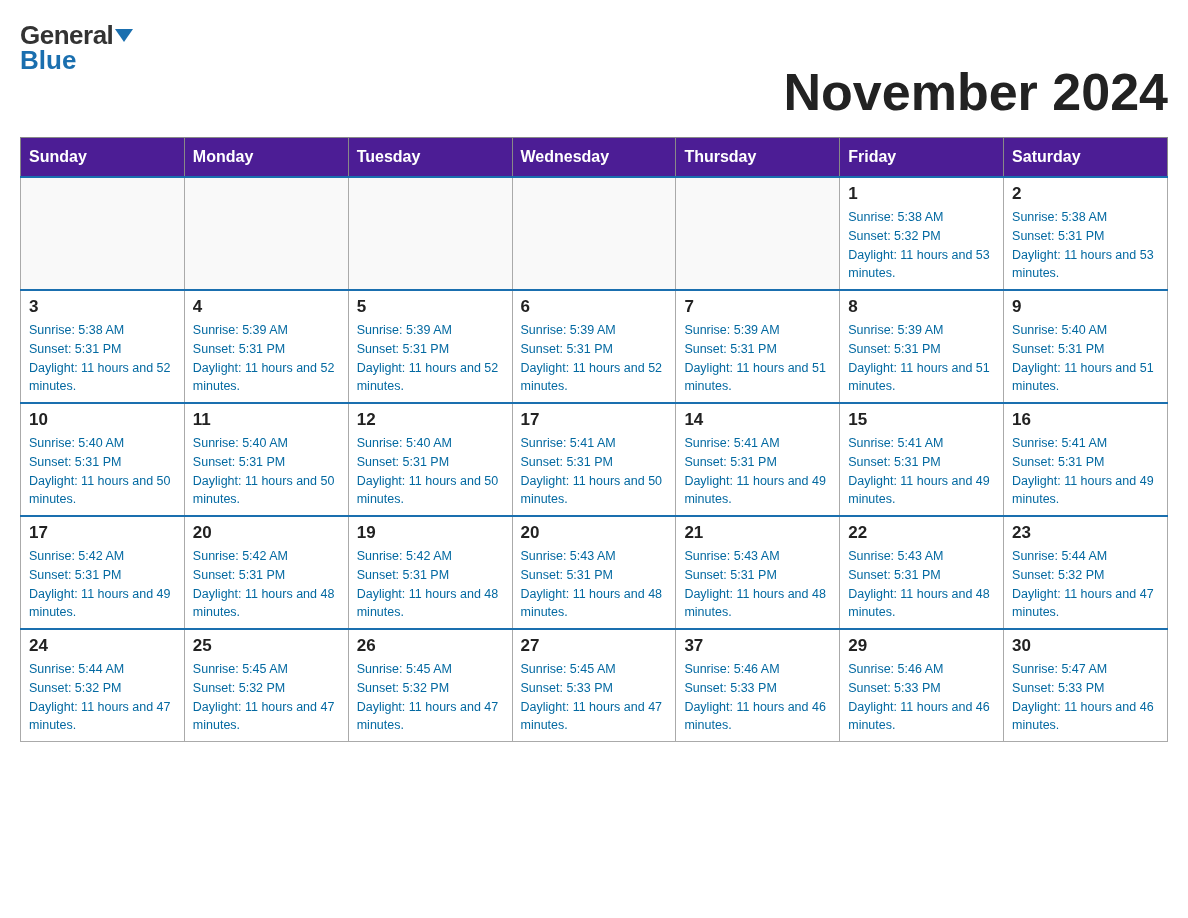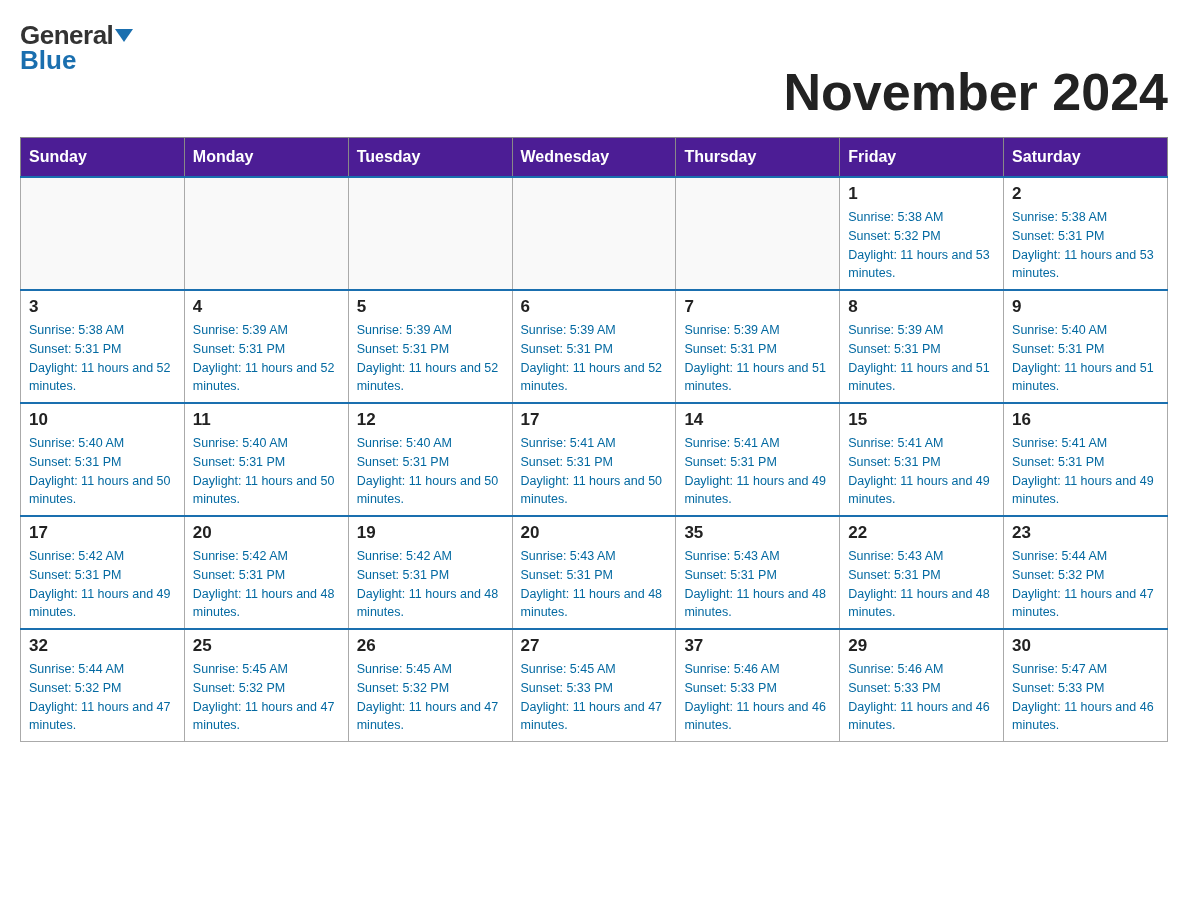--- a/index.html
+++ b/index.html
@@ -206,35 +206,35 @@
         </td>
         <td>
           <div class="day-number">19</div>
           <div class="day-info">Sunrise: 5:42 AM<br>Sunset: 5:31 PM<br>Daylight: 11 hours and 48 minutes.</div>
         </td>
         <td>
           <div class="day-number">20</div>
           <div class="day-info">Sunrise: 5:43 AM<br>Sunset: 5:31 PM<br>Daylight: 11 hours and 48 minutes.</div>
         </td>
         <td>
-          <div class="day-number">35</div>
+          <div class="day-number">21</div>
           <div class="day-info">Sunrise: 5:43 AM<br>Sunset: 5:31 PM<br>Daylight: 11 hours and 48 minutes.</div>
         </td>
         <td>
           <div class="day-number">22</div>
           <div class="day-info">Sunrise: 5:43 AM<br>Sunset: 5:31 PM<br>Daylight: 11 hours and 48 minutes.</div>
         </td>
         <td>
           <div class="day-number">23</div>
           <div class="day-info">Sunrise: 5:44 AM<br>Sunset: 5:32 PM<br>Daylight: 11 hours and 47 minutes.</div>
         </td>
       </tr>
       <tr class="week-row">
         <td>
-          <div class="day-number">32</div>
+          <div class="day-number">24</div>
           <div class="day-info">Sunrise: 5:44 AM<br>Sunset: 5:32 PM<br>Daylight: 11 hours and 47 minutes.</div>
         </td>
         <td>
           <div class="day-number">25</div>
           <div class="day-info">Sunrise: 5:45 AM<br>Sunset: 5:32 PM<br>Daylight: 11 hours and 47 minutes.</div>
         </td>
         <td>
           <div class="day-number">26</div>
           <div class="day-info">Sunrise: 5:45 AM<br>Sunset: 5:32 PM<br>Daylight: 11 hours and 47 minutes.</div>
         </td>

